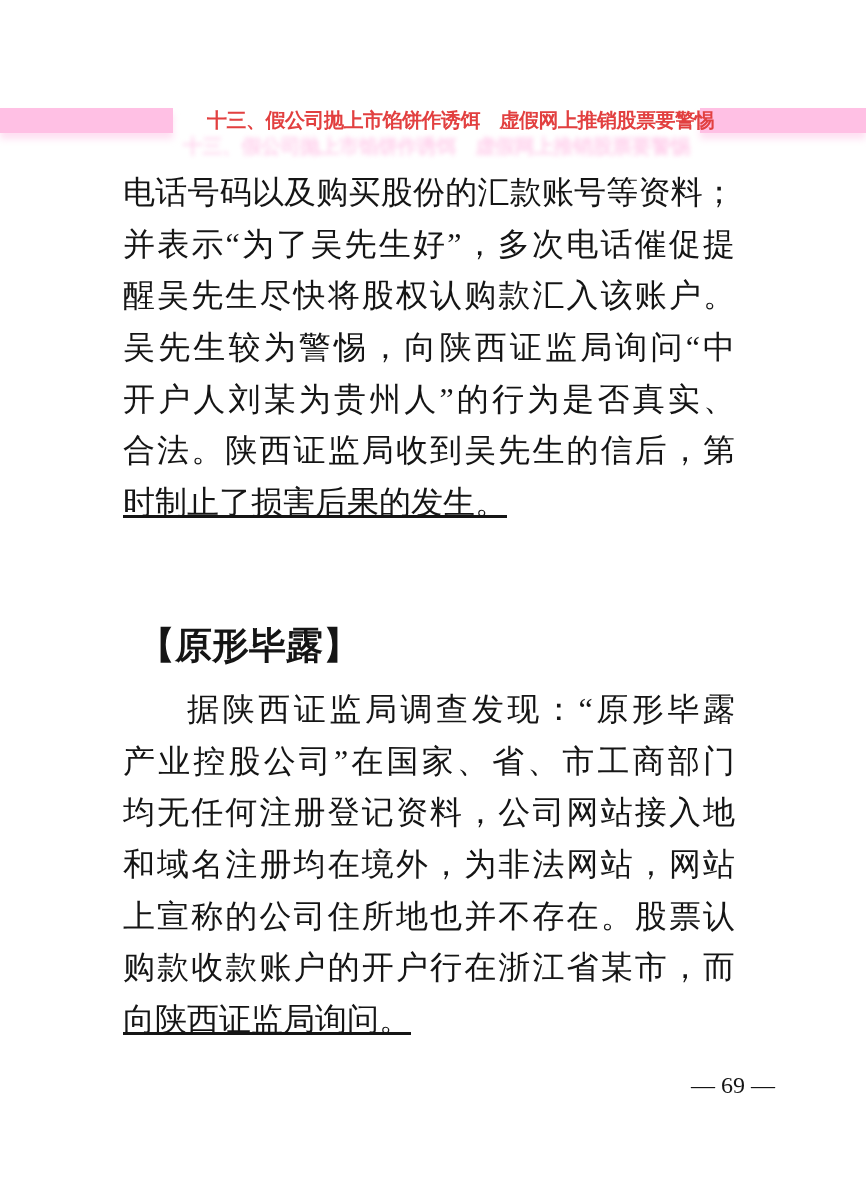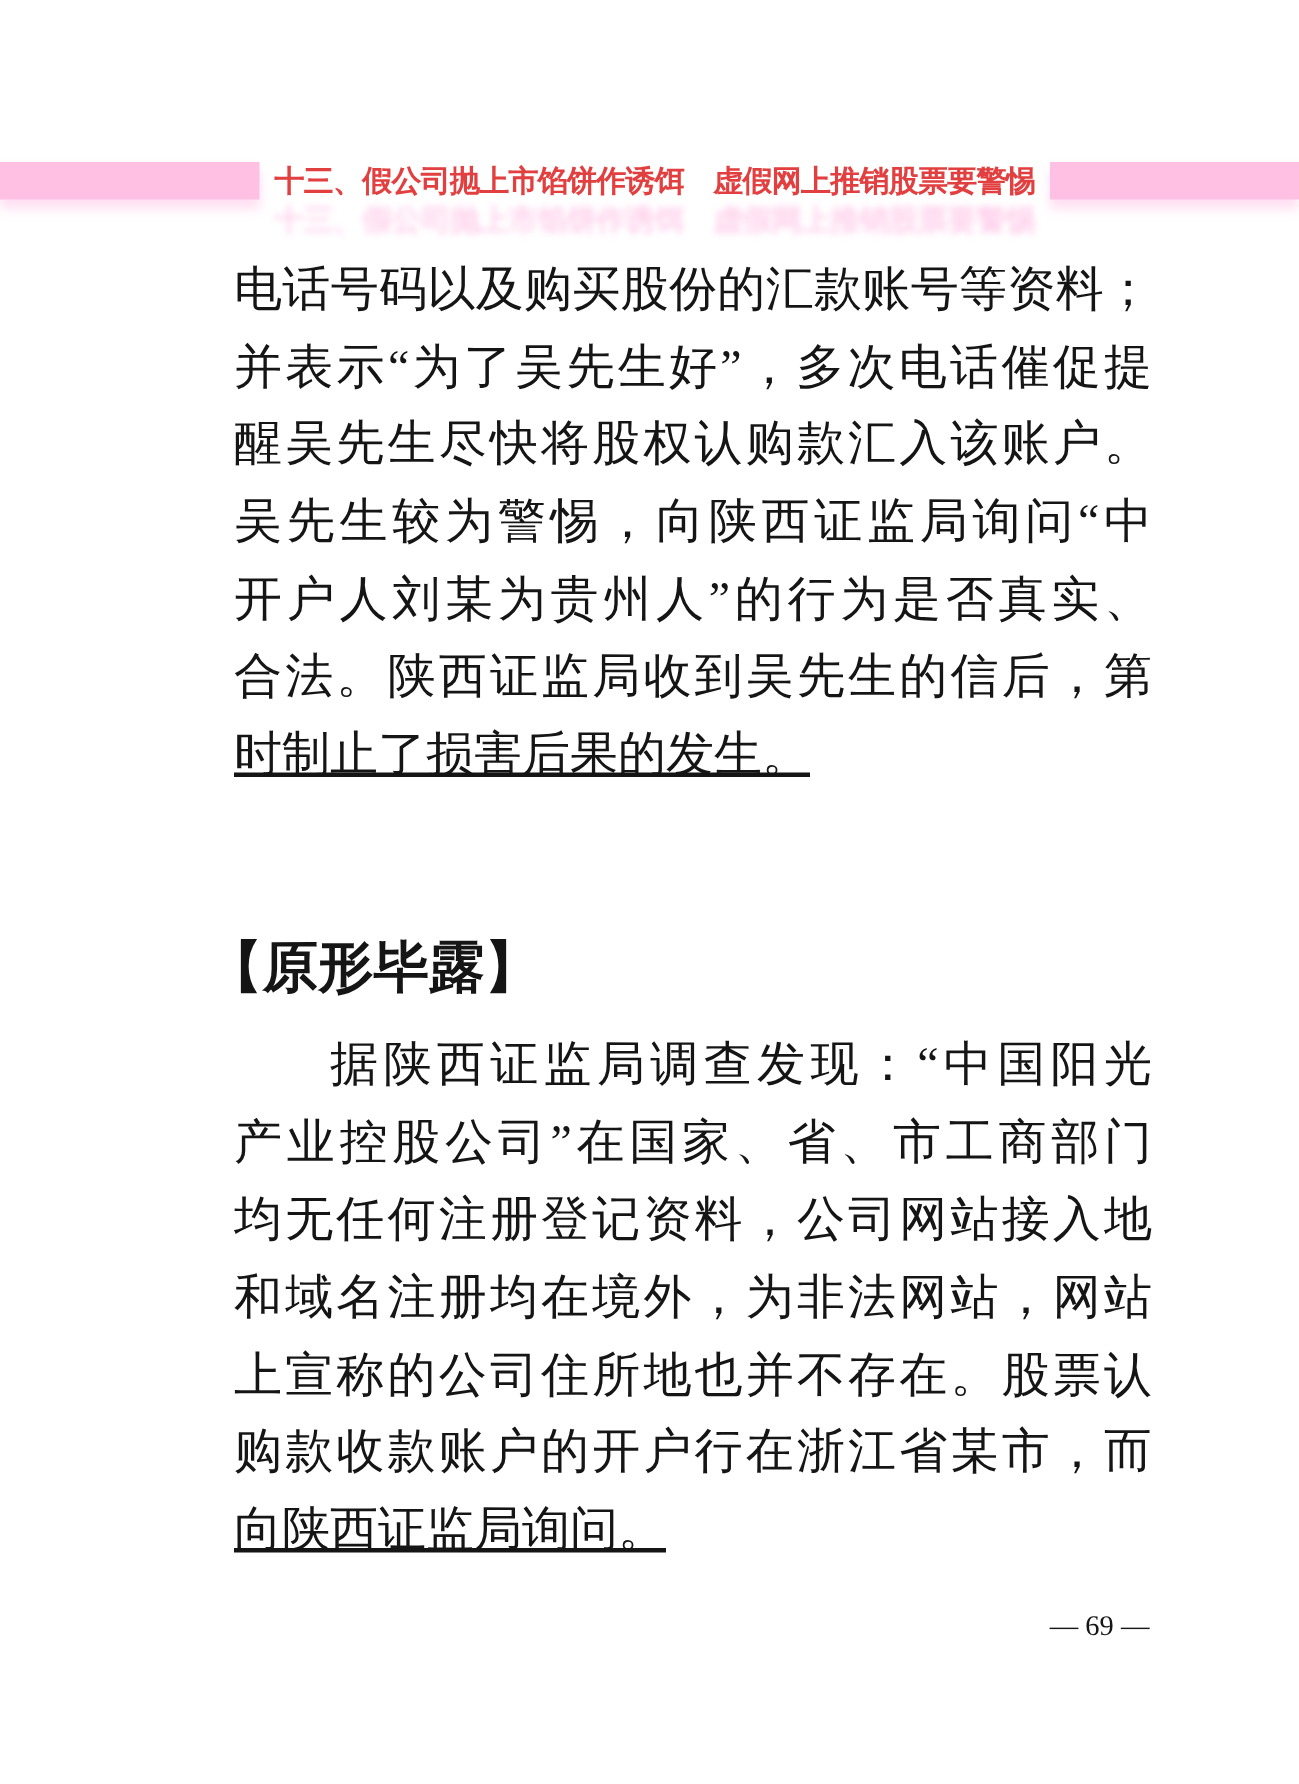--- a/index.html
+++ b/index.html
@@ -32,41 +32,42 @@
     height: 32px;
     display: flex;
     align-items: center;
     justify-content: center;
     font-family: Liberation Mono, monospace;
     font-weight: bold;
     font-size: 20px;
     letter-spacing: -0.5px;
     white-space: nowrap;
     color: var(--title-red, #e24040);
+    padding-left: 24px;
   }
   .header-ghost {
     position: absolute;
     left: 173px;
     top: 133px;
     width: 527px;
     text-align: center;
     font-family: "Liberation Sans", sans-serif;
     font-weight: bold;
     font-size: 20px;
     letter-spacing: -0.5px;
     white-space: nowrap;
     color: var(--ghost-pink, #ffaede);
     filter: blur(2px);
     opacity: 0.55;
   }
 
   
   .para {
     position: absolute;
-    left: 156px;
+    left: 123px;
     width: 612px;
     font-size: 32px;
   }
   .para .line {
     height: 51.7px;
     line-height: 51.7px;
     text-align: justify;
     text-align-last: justify;
     text-justify: inter-ideograph;
     overflow: hidden;
@@ -88,21 +89,21 @@
     text-align: right;
   }
 
   
   .page-number {
     position: absolute;
     left: 658px;
     top: 1070px;
     width: 150px;
     text-align: center;
-    font-size: 19px;
+    font-size: 24px;
     line-height: 30px;
     white-space: nowrap;
   }
 </style>
 </head>
 <body>
 
 <div class="page">
 
   <header>
@@ -119,21 +120,21 @@
         <div class="line">醒吴先生尽快将股权认购款汇入该账户。</div>
         <div class="line">吴先生较为警惕，向陕西证监局询问“中</div>
         <div class="line">开户人刘某为贵州人”的行为是否真实、</div>
         <div class="line">合法。陕西证监局收到吴先生的信后，第</div>
         <div class="line">时制止了损害后果的发生。</div>
       </section>
 
     <h2 class="section-title">【原形毕露】</h2>
 
     <section class="para para2">
-        <div class="line">据陕西证监局调查发现：“中国阳光</div>
+        <div class="line">据陕西证监局调查发现：“原形毕露</div>
         <div class="line">产业控股公司”在国家、省、市工商部门</div>
         <div class="line">均无任何注册登记资料，公司网站接入地</div>
         <div class="line">和域名注册均在境外，为非法网站，网站</div>
         <div class="line">上宣称的公司住所地也并不存在。股票认</div>
         <div class="line">购款收款账户的开户行在浙江省某市，而</div>
         <div class="line">向陕西证监局询问。</div>
       </section>
   </main>
 
   <footer>

